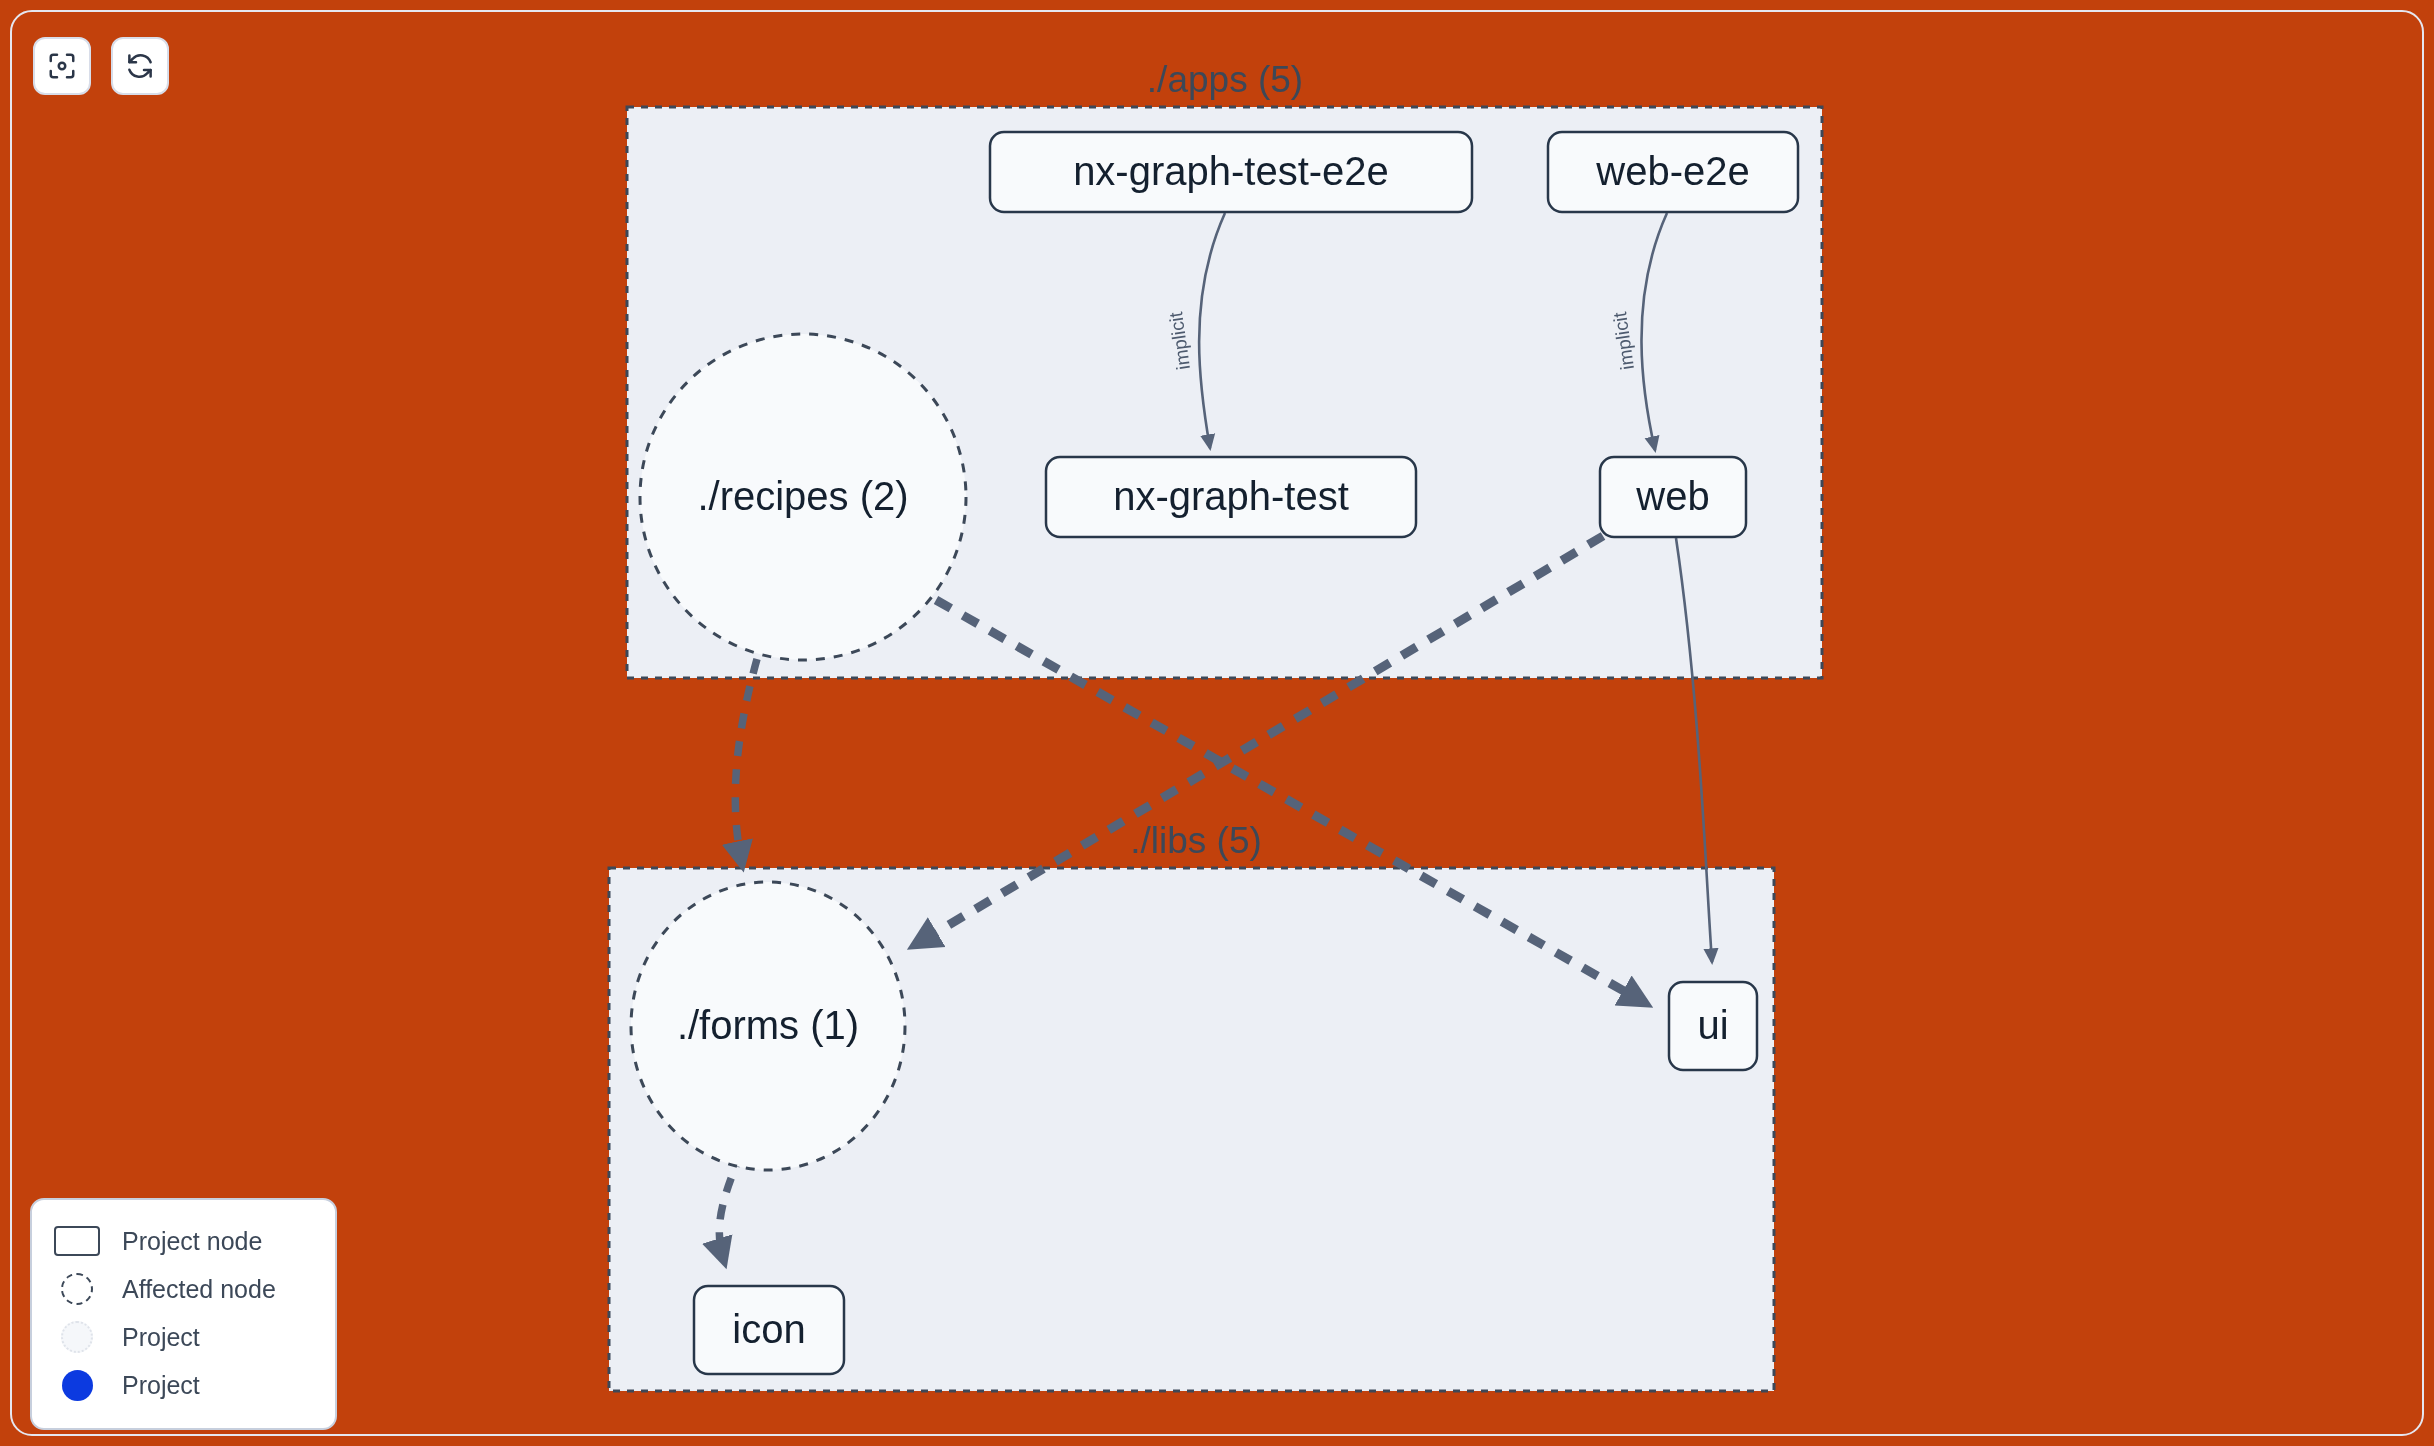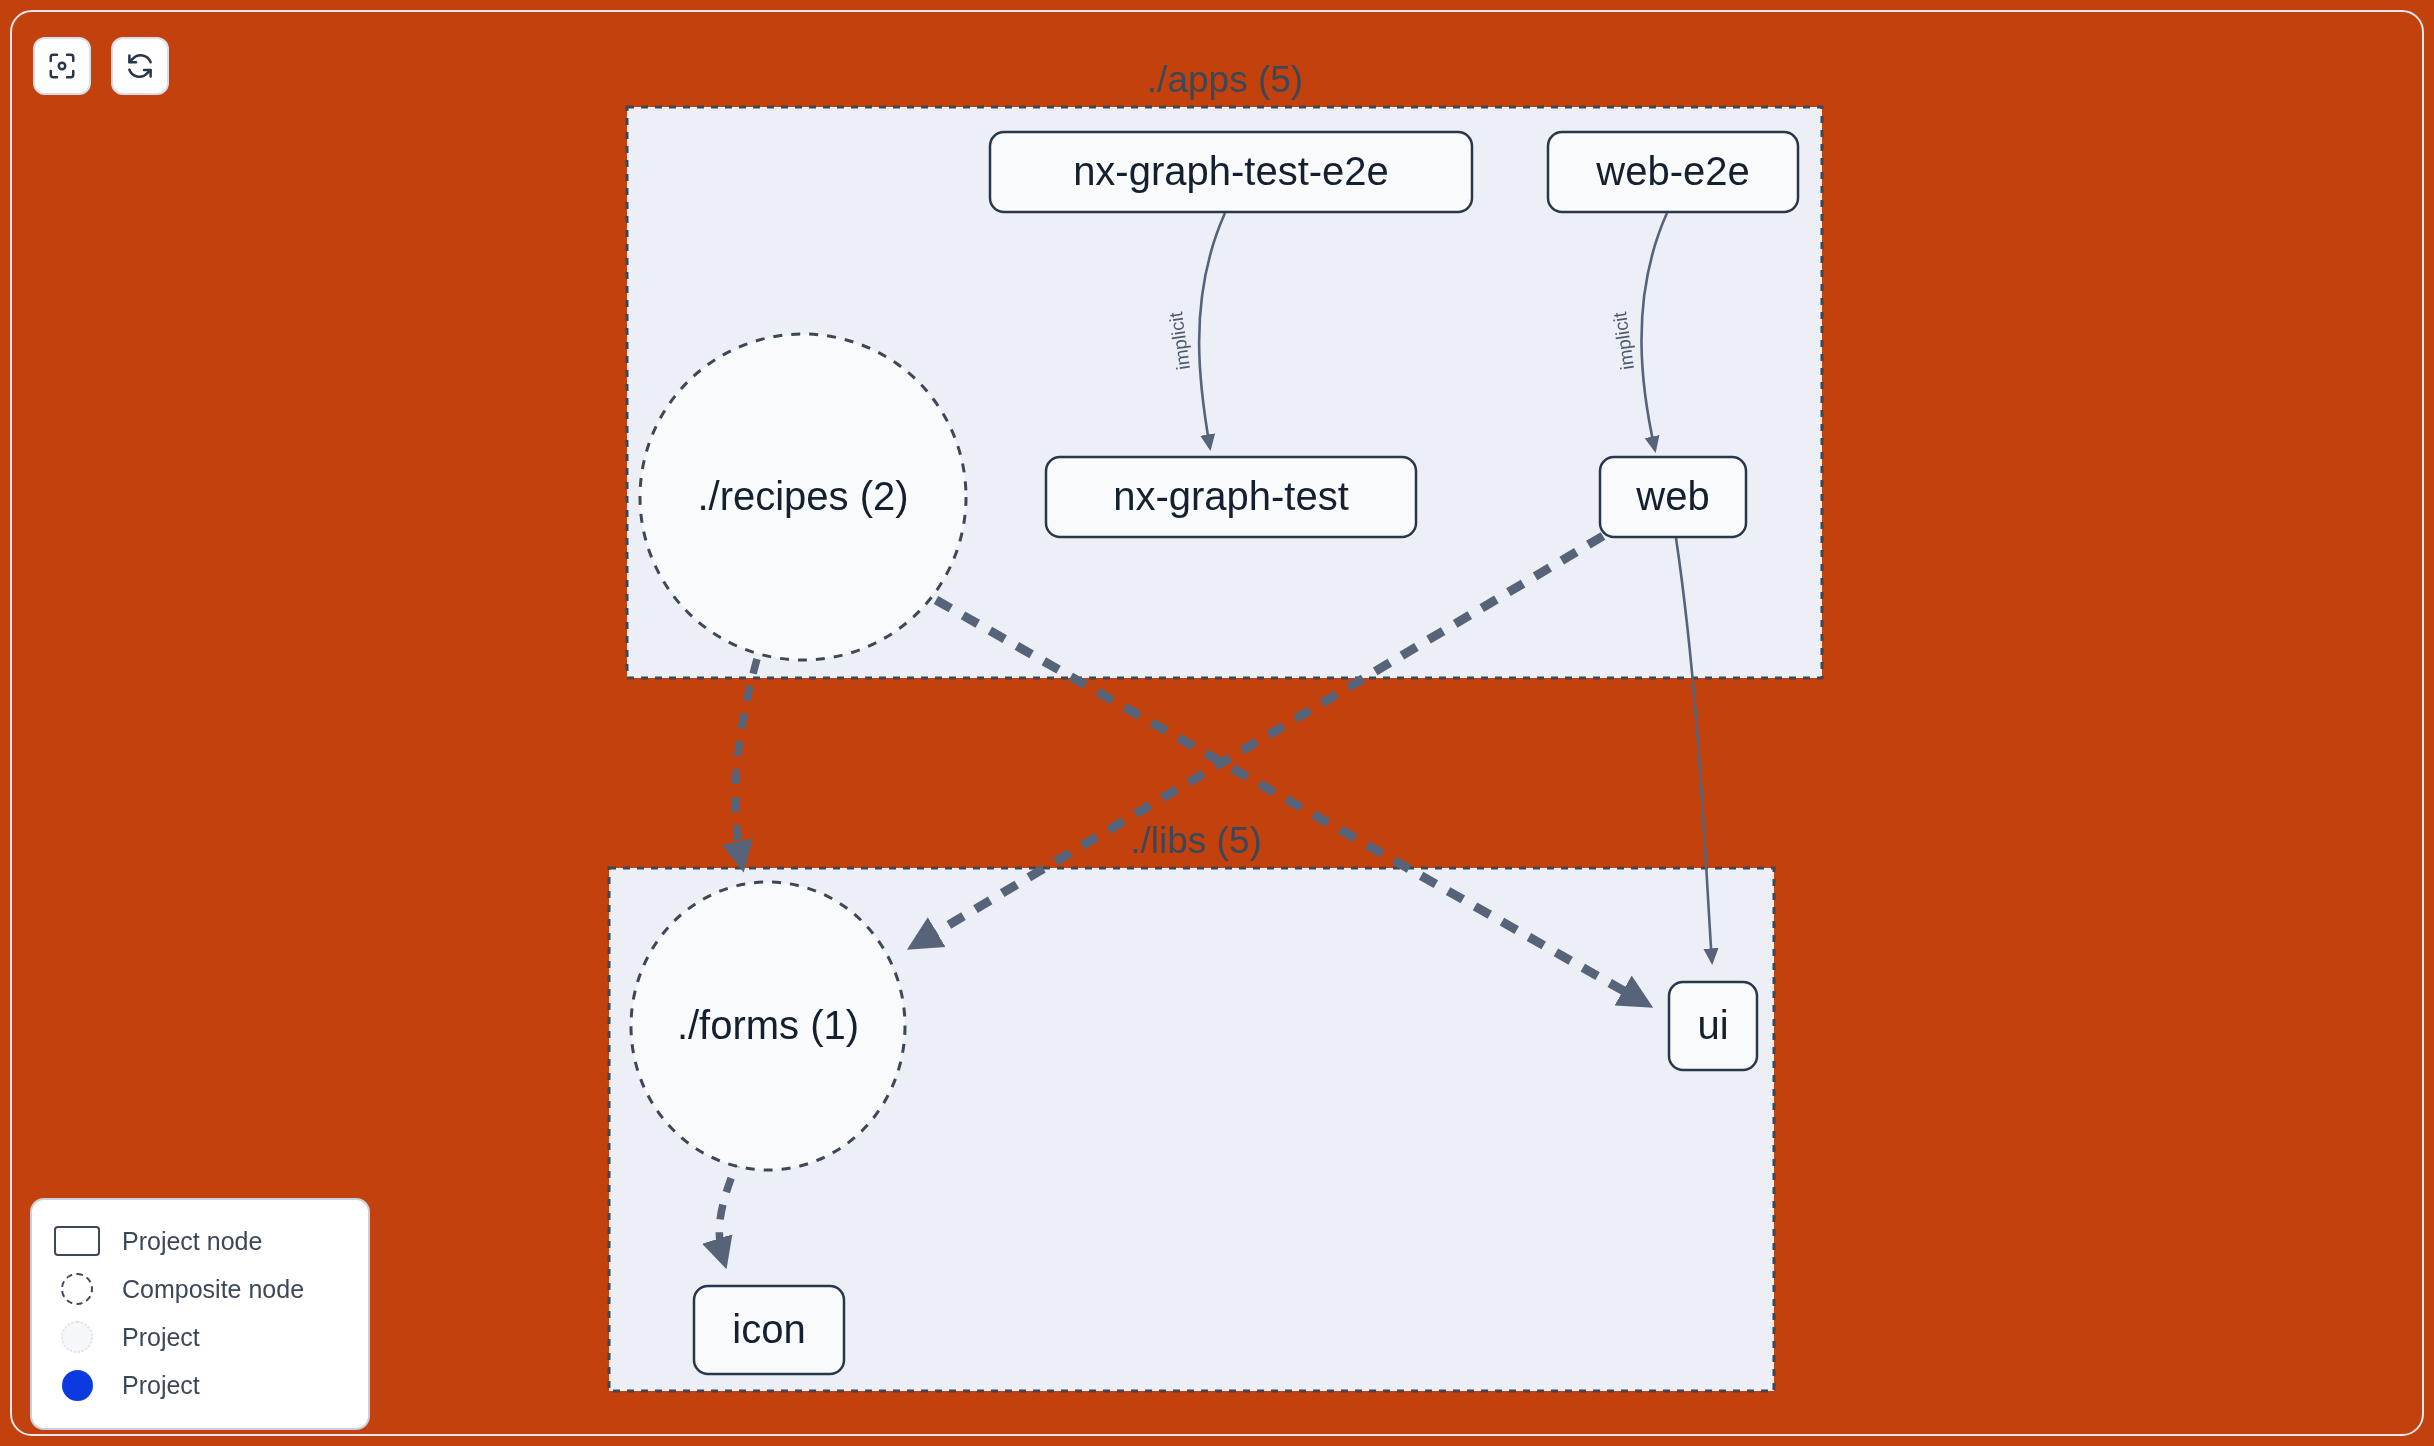--- a/index.html
+++ b/index.html
@@ -43,21 +43,21 @@
     justify-content: center;
     cursor: pointer;
     padding: 0;
   }
   .tool-btn svg { display: block; }
 
   
   .legend {
     position: absolute;
     left: 30px; top: 1198px;
-    width: 340px;
+    width: 307px;
     border: 2px solid #c7cfdd;
     border-radius: 14px;
     background: #ffffff;
     padding: 17px 20px 19px 20px;
     z-index: 40;
   }
   .legend-row {
     display: flex;
     align-items: center;
     height: 48px;
@@ -288,21 +288,21 @@
     <div class="legend-row">
       <span class="legend-swatch">
         <span class="sw-rect"></span>
       </span>
       <span class="legend-label">Project node</span>
     </div>
     <div class="legend-row">
       <span class="legend-swatch">
         <span class="sw-dashcircle"></span>
       </span>
-      <span class="legend-label">Composite node</span>
+      <span class="legend-label">Affected node</span>
     </div>
     <div class="legend-row">
       <span class="legend-swatch">
         <span class="sw-affected"></span>
       </span>
       <span class="legend-label">Project</span>
     </div>
     <div class="legend-row">
       <span class="legend-swatch">
         <span class="sw-touched"></span>

